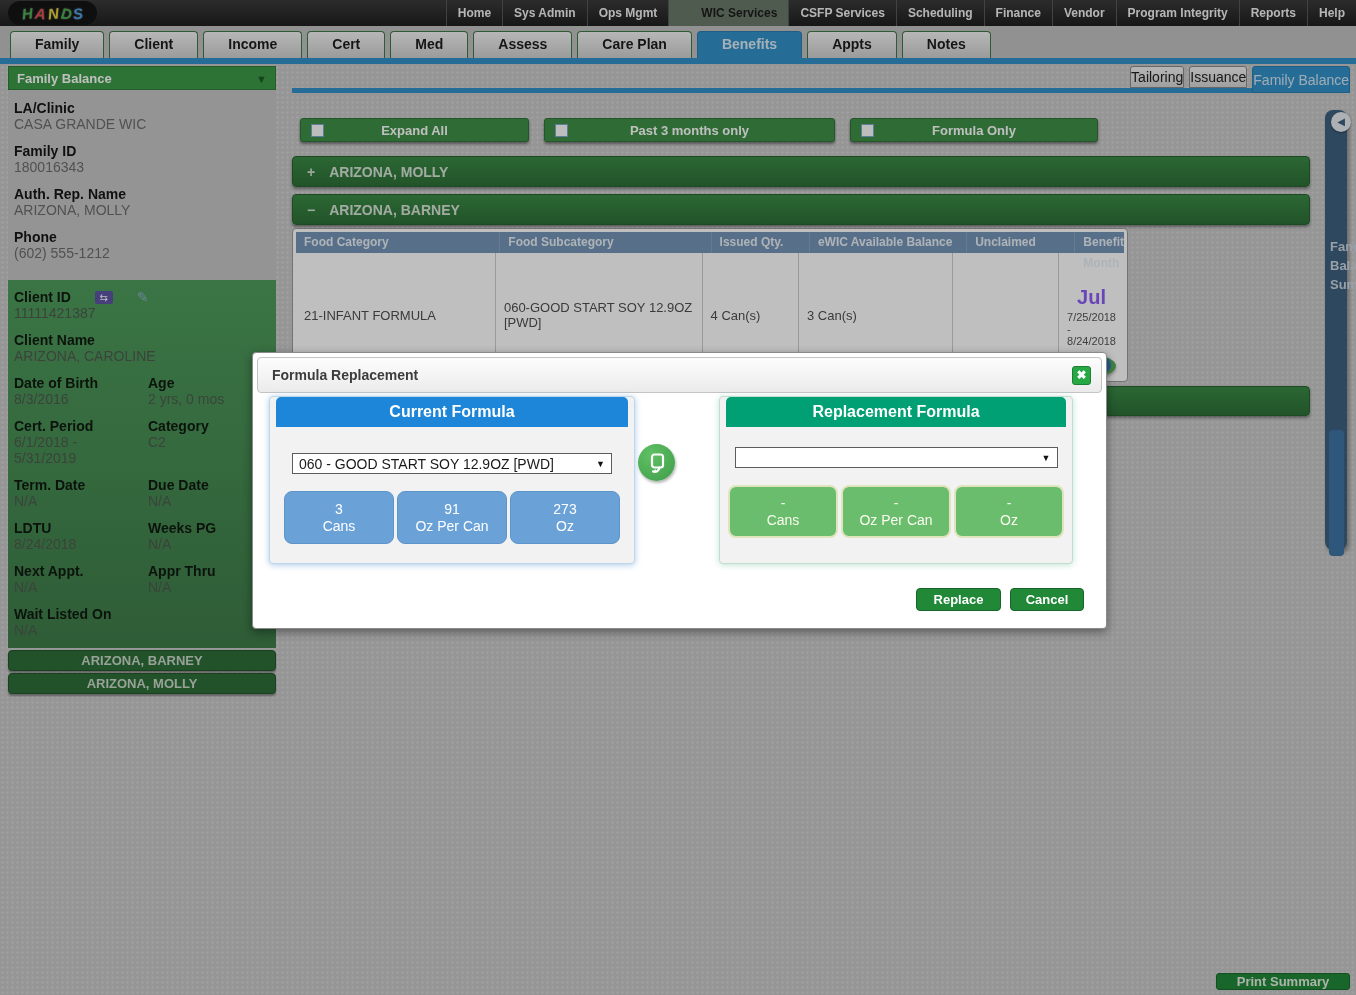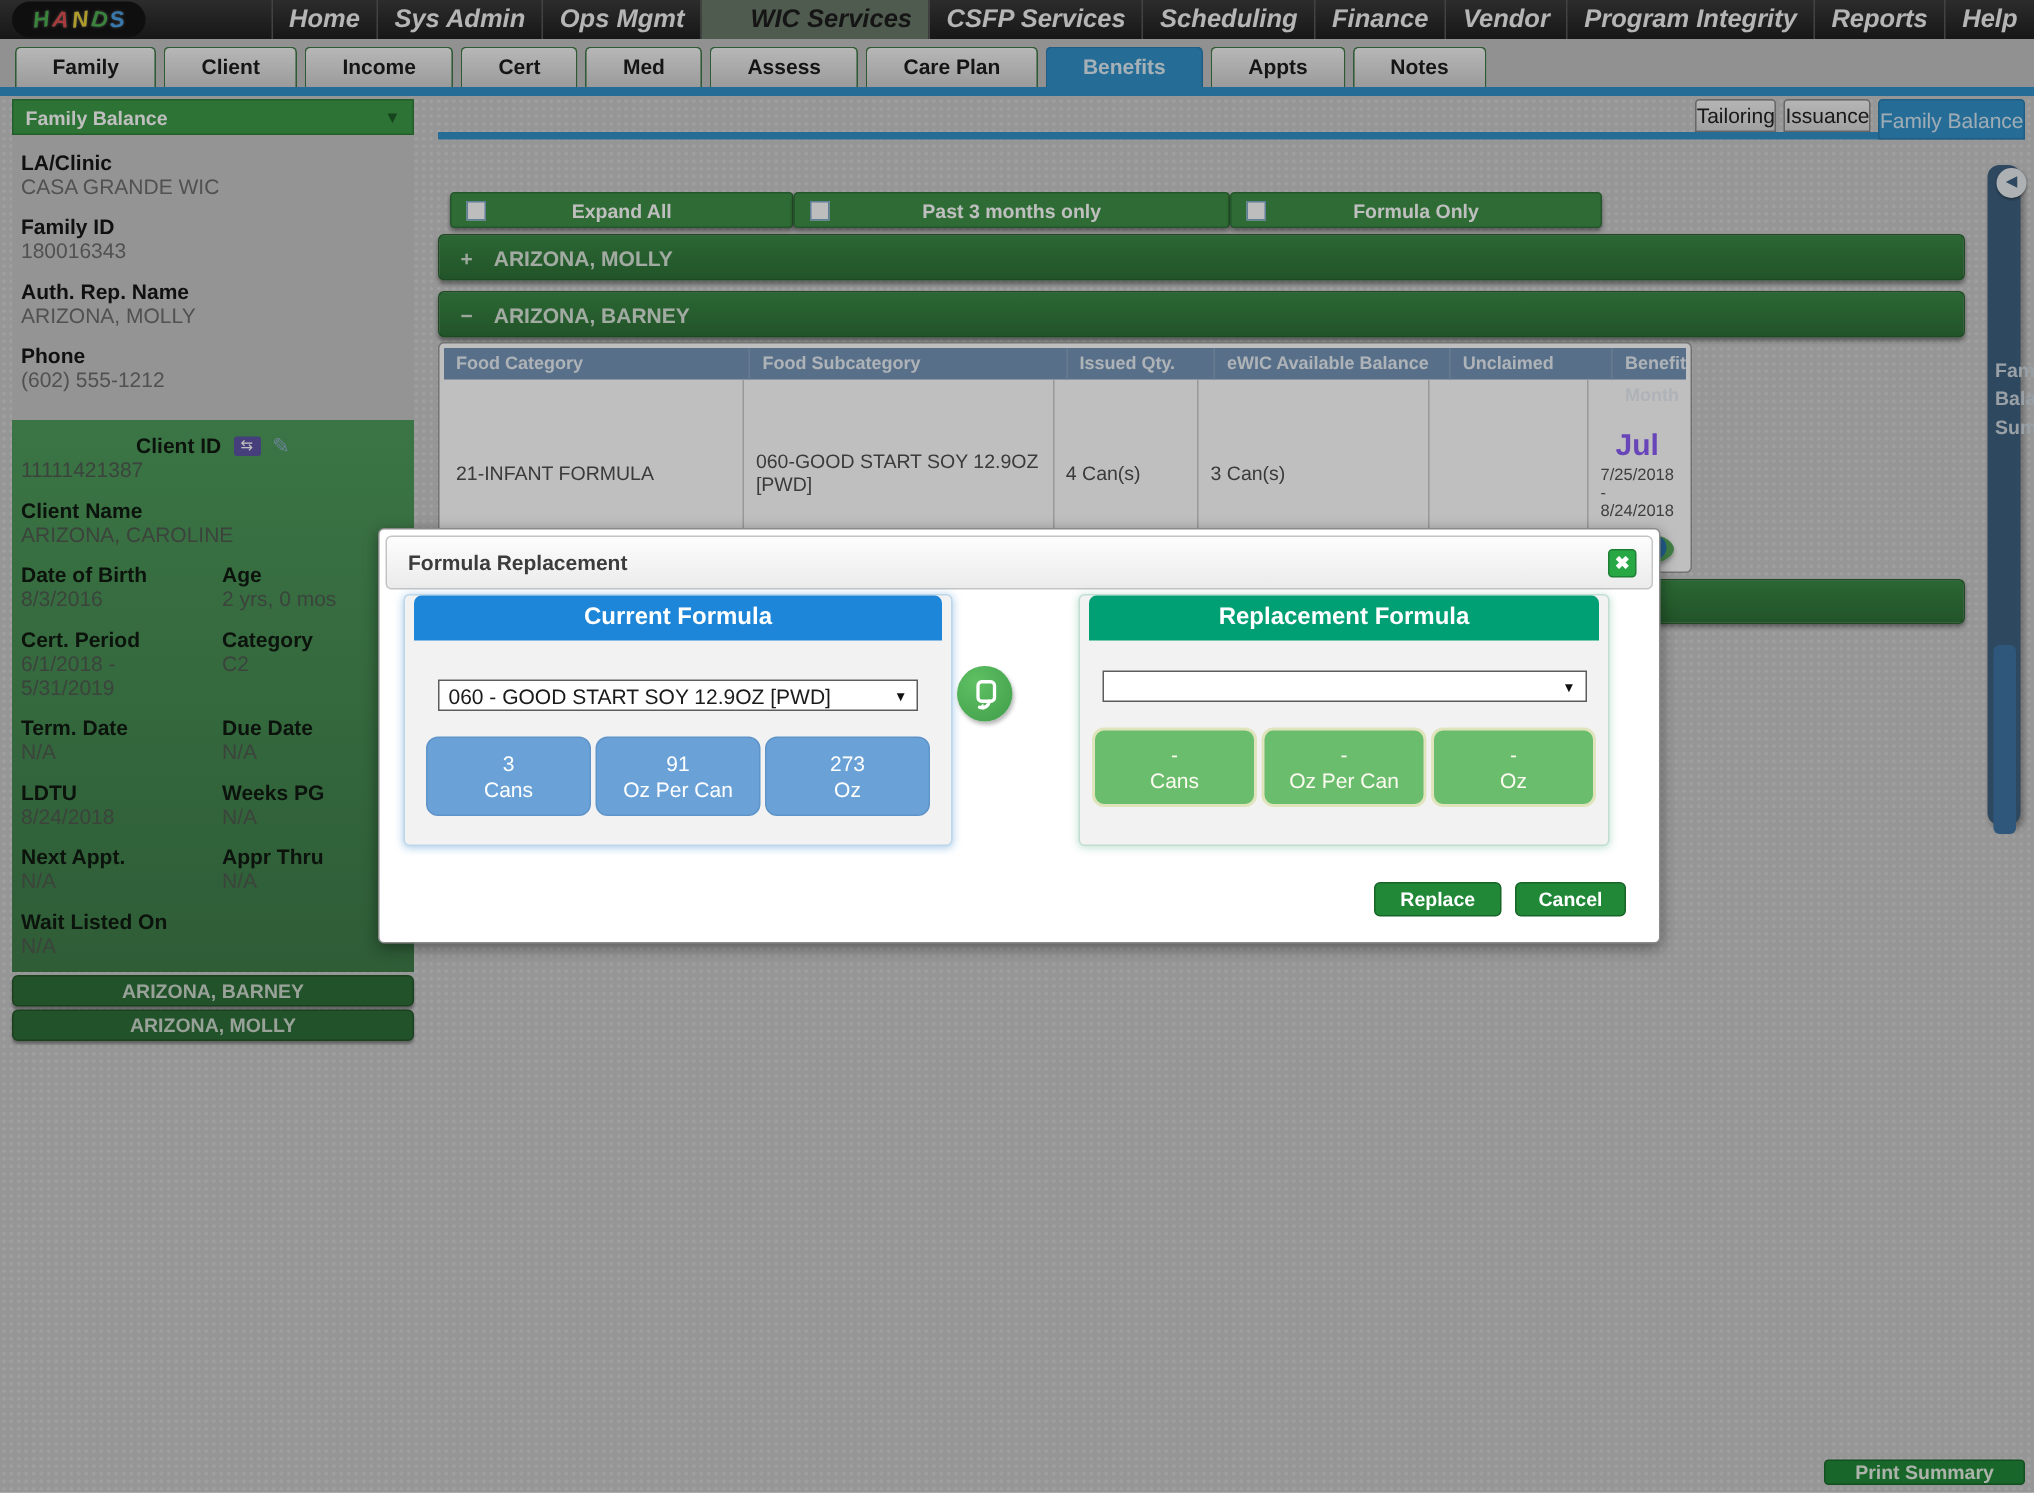--- a/index.html
+++ b/index.html
@@ -28,22 +28,22 @@
     background:#151515; border-radius:12px;
     display:flex; align-items:center; gap:2px;
     font-weight:bold; font-style:italic; font-size:15px;
   }
   .logo span { display:inline-block; transform:rotate(-6deg); text-shadow:0 0 2px rgba(255,255,255,.35); }
   .logo span:nth-child(2){ transform:rotate(5deg); }
   .logo span:nth-child(4){ transform:rotate(6deg); }
   .l-h{color:#4caf50}.l-a{color:#e05050}.l-n{color:#e8d23a}.l-d{color:#4caf50}.l-s{color:#4aa0e8}
   .nav-items { margin-left:auto; display:flex; }
   .nav-item {
-    padding:0 11px; line-height:26px; color:#f2f2f2; font-weight:bold; font-size:17px;
-    border-left:1px solid #585858; cursor:pointer; white-space:nowrap;font-style:italic;
+    padding:0 11px; line-height:26px; color:#f2f2f2; font-weight:bold; font-size:12px;
+    border-left:1px solid #585858; cursor:pointer; white-space:nowrap;
   }
   .nav-item.active { background:#6b7a6b; color:#1c1c1c;padding-left:32px; }
 
   
   .tabrow {
     position:absolute; left:0; top:26px; width:1356px; height:32px;
     background:#c2c2c2; display:flex; align-items:flex-end; gap:5px; padding:0 0 0 10px;
   }
   .tab {
     height:27px; line-height:25px; padding:0 24px;
@@ -75,34 +75,34 @@
     line-height:24px; padding-left:8px; position:relative; border:1px solid #2f7d39; cursor:pointer;
   }
   .sb-header .arr { position:absolute; right:8px; top:0; color:#1d5c26; font-size:11px; }
   .sb-info { background:#c6c6c6; padding:10px 6px 8px 6px; }
   .field { margin-bottom:11px; }
   .field .lbl { font-weight:bold; font-size:14px; color:#161616; }
   .field .val { font-size:14px; color:#6c6c6c; }
   .sb-client { background:linear-gradient(#4f9c5c,#3e7c49); padding:9px 6px 10px 6px; }
   .sb-client .lbl { color:#0f1a10; }
   .sb-client .val { color:#4f5a50; }
-  .idrow { display:flex; align-items:center; gap:8px;justify-content:center; }
+  .idrow { display:flex; align-items:center; gap:24px; }
   .swap-icon { width:18px; height:13px; background:#5c55a6; border-radius:2px; color:#fff; font-size:10px; line-height:13px; text-align:center; cursor:pointer; }
   .edit-icon { color:#8fb0cc; font-size:14px; cursor:pointer; }
   .pairs { display:grid; grid-template-columns:134px auto; }
   .member-btn {
     display:block; width:100%; height:21px; margin-top:2px;
     background:#2e6e38; border:1px solid #235628; border-radius:4px;
     box-shadow:0 2px 2px rgba(0,0,0,.35);
     color:#ccd8cc; font-weight:bold; font-size:13px; line-height:19px; text-align:center; cursor:pointer;
   }
 
   
   .main { position:absolute; left:292px; top:66px; width:1018px; }
-  .filters { position:absolute; left:8px; top:62px; display:flex; }
+  .filters { position:absolute; left:8px; top:52px; display:flex; gap:15px; }
   .filter-btn {
     height:24px; background:#3f9147; border:1px solid #2f7338; border-radius:3px;
     box-shadow:0 2px 3px rgba(0,0,0,.45);
     display:flex; align-items:center; position:relative; cursor:pointer;
   }
   .filter-btn .cb { position:absolute; left:10px; width:13px; height:13px; background:#fdfdfd; border:1px solid #7fa8cc; }
   .filter-btn .flabel { flex:1; text-align:center; color:#fff; font-weight:bold; font-size:13px; }
   .f1{width:229px}.f2{width:291px}.f3{width:248px}
   .accordion {
     position:absolute; left:0; width:1018px; height:31px;

